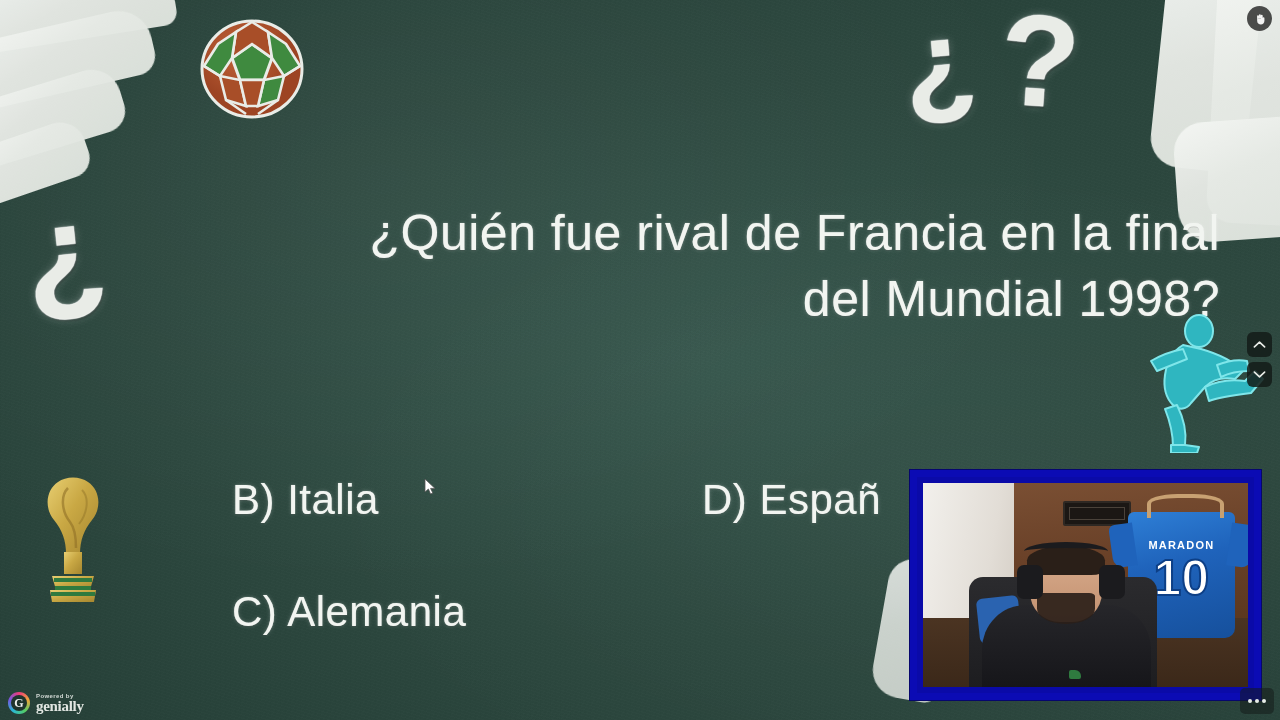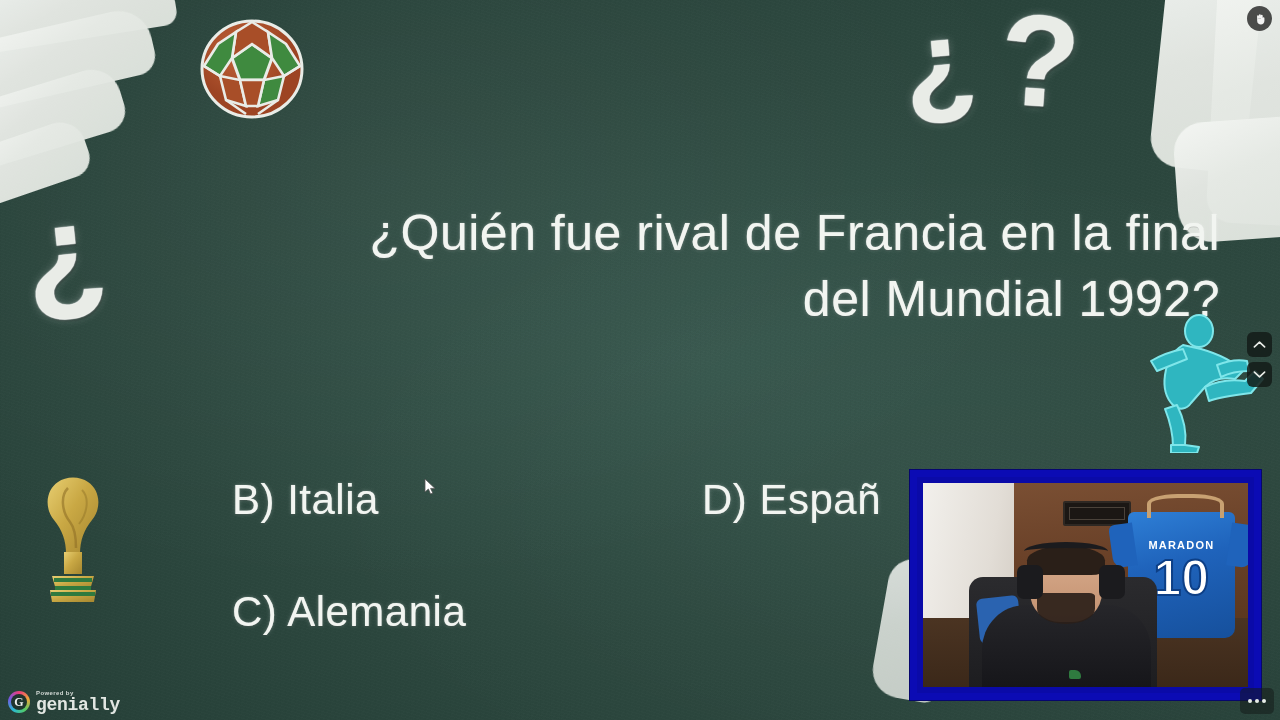--- a/index.html
+++ b/index.html
@@ -226,22 +226,22 @@
     content:""; position:absolute; inset:3px; border-radius:50%;
     background:#1f332c;
   }
   #gen-g {
     position:relative; z-index:2;
     color:#fff; font-size:12px; font-weight:700; line-height:1;
     font-family:"Liberation Serif", serif;
   }
   #gen-txt { display:flex; flex-direction:column; line-height:1; }
   #gen-powered { font-size:6px; color:#dfe4e0; letter-spacing:.4px; font-weight:700; }
-  #gen-name { font-size:18px; color:#f2f5f1; font-weight:700; letter-spacing:-.3px;
-              font-family:Liberation Mono, monospace; }
+  #gen-name { font-size:15px; color:#f2f5f1; font-weight:700; letter-spacing:-.3px;
+              font-family:Liberation Serif, serif; }
 
   
   #cursor { position:absolute; left:424px; top:478px; width:14px; height:18px; }
 </style>
 </head>
 <body>
 
 <div id="stage">
 
   <div id="grain"></div>
@@ -281,21 +281,21 @@
     <path d="M8,52 L24,62 M104,52 L88,62 M30,86 L50,100 M82,86 L62,100" stroke="#e9ece7" stroke-width="2.6" fill="none"></path>
   </svg>
 
   <div class="qm" id="qm-left">¿</div>
   <div class="qm" id="qm-topA">¿</div>
   <div class="qm" id="qm-topB">?</div>
 
 
   <div id="question" class="chalk">
     <span class="ln">¿Quién fue rival de Francia en la final</span>
-    <span class="ln">del Mundial 1992?</span>
+    <span class="ln">del Mundial 1998?</span>
   </div>
 
   <div id="answers">
     <div class="answer chalk">B) Italia</div>
     <div class="answer chalk">D) Españ</div>
     <div class="answer chalk">C) Alemania</div>
   </div>
 
   <svg id="trophy" viewBox="0 0 86 140">
     <defs>

